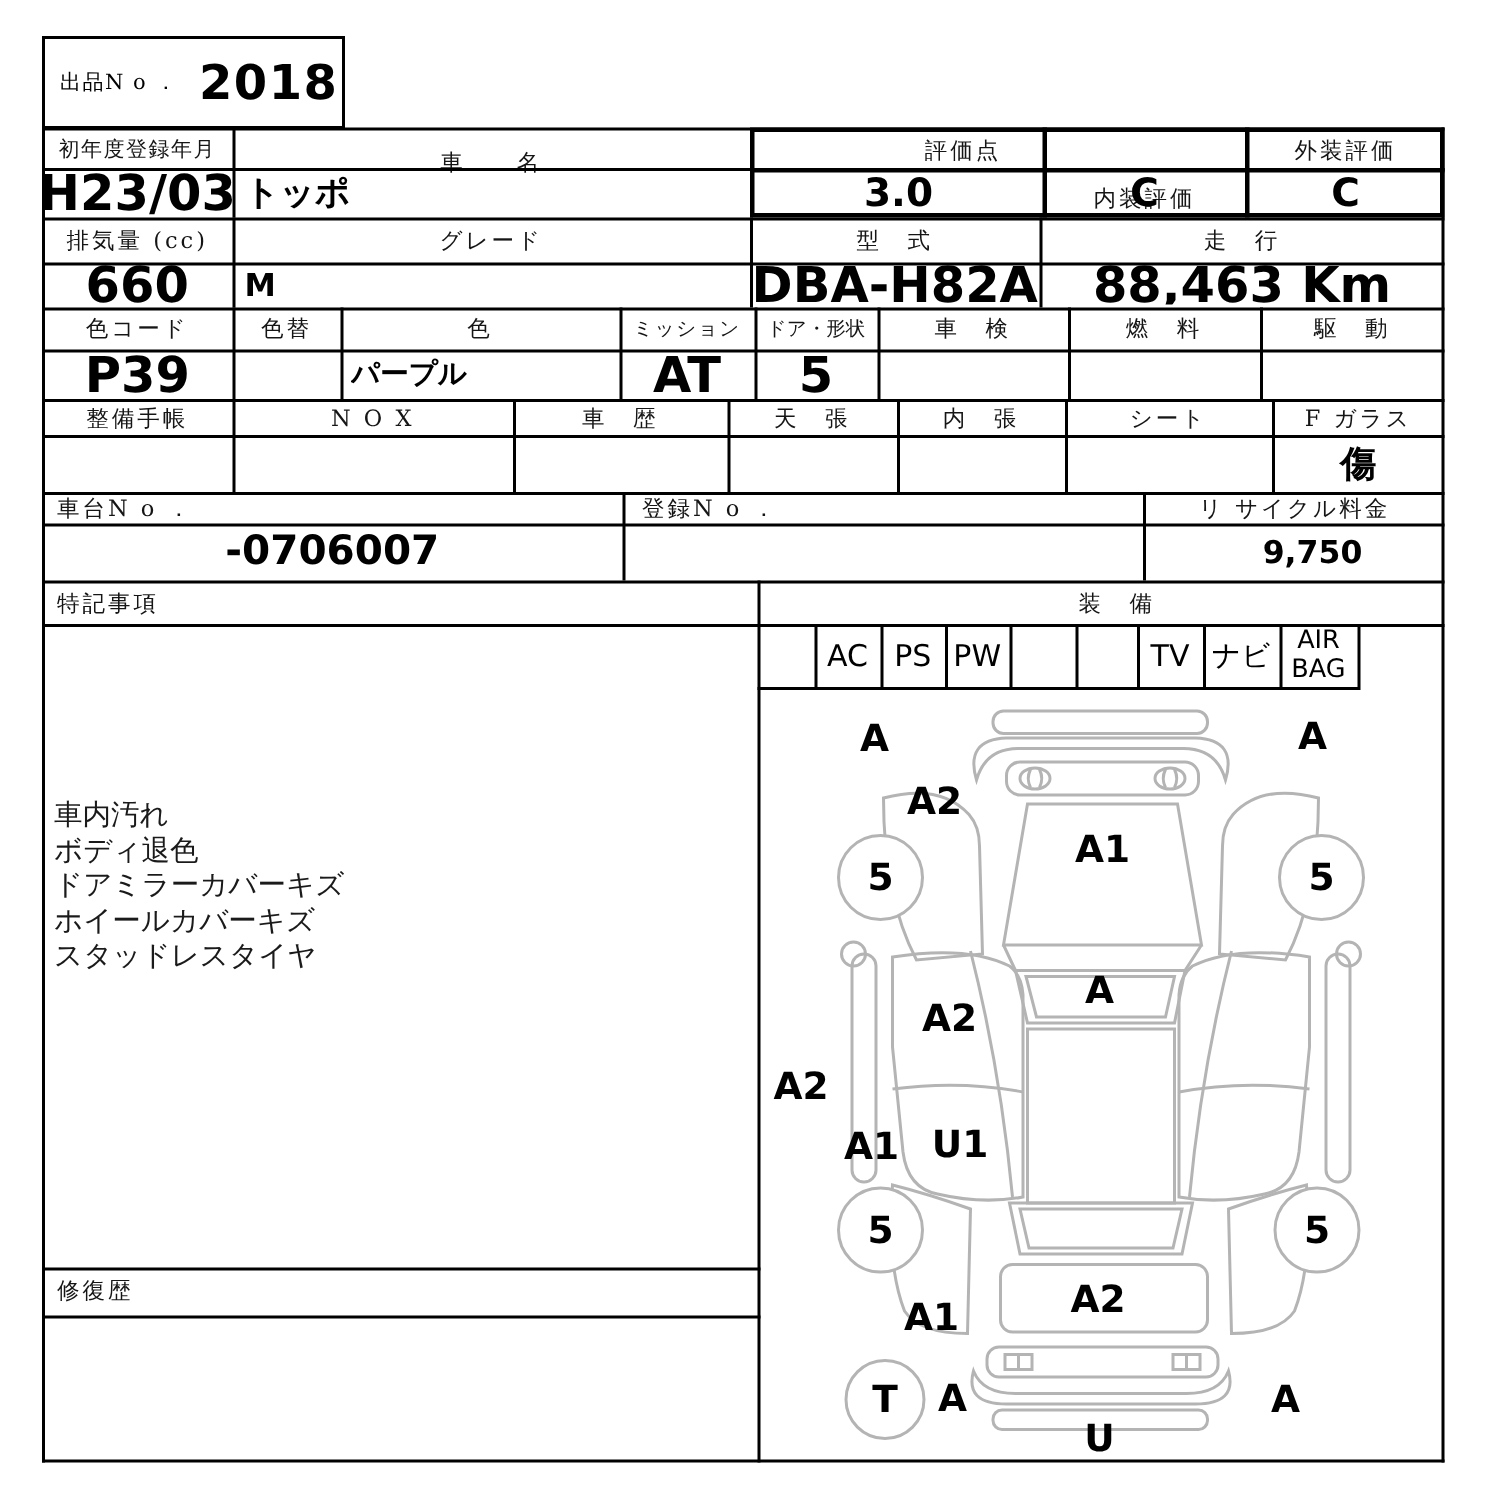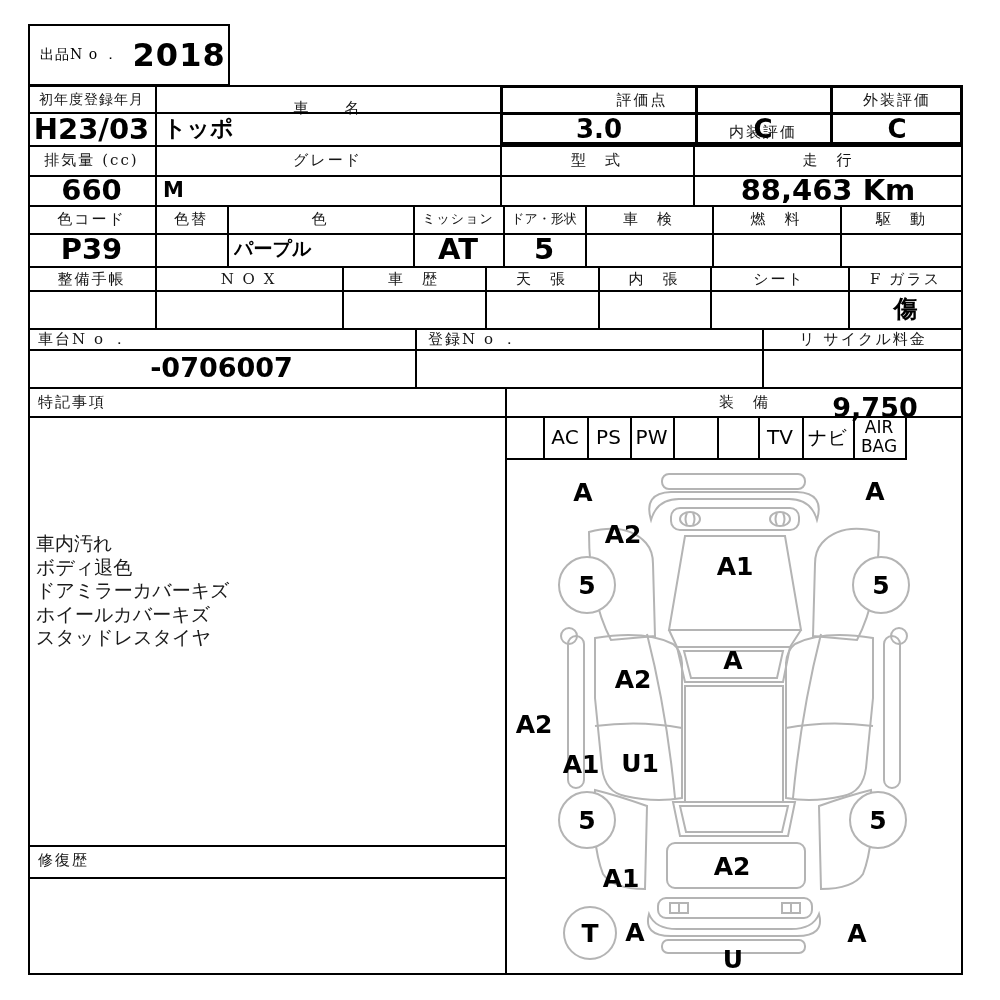--- a/index.html
+++ b/index.html
@@ -2,21 +2,21 @@
 <html><head>
 <meta charset="utf-8">
 <style>
   html,body{margin:0;padding:0;background:#fff;}
   .sheet{position:absolute;top:0;left:0;width:1000px;height:1000px;background:#fff;
          font-family:"DejaVu Sans","Liberation Sans",sans-serif;color:#000;overflow:hidden;}
   .hline,.vline{position:absolute;background:#000;}
   .cell{position:absolute;display:flex;align-items:center;justify-content:center;white-space:nowrap;overflow:hidden;}
   .lbl{font-family:"DejaVu Serif","Liberation Serif",serif;font-size:15px;letter-spacing:2px;color:#151515;}
   .lbl.left{justify-content:flex-start;}
-  .val{font-weight:bold;font-size:29px;}
+  .val{font-weight:bold;font-size:33px;}
   .val.left{justify-content:flex-start;}
   .exhibit-box{position:absolute;left:28px;top:24px;width:198px;height:58px;border:2px solid #000;
                display:flex;align-items:center;}
   .exhibit-label{font-family:"DejaVu Serif","Liberation Serif",serif;font-size:14px;margin-left:10px;letter-spacing:1px;}
   .exhibit-value{font-weight:bold;font-size:32px;margin-left:14px;letter-spacing:1px;}
   .eval-box{position:absolute;border:3px solid #000;box-sizing:border-box;}
   .notes-list{position:absolute;left:36px;top:532px;width:460px;}
   .note-line{font-size:19px;line-height:23.5px;color:#1a1a1a;white-space:nowrap;}
   .equip-cell{position:absolute;top:416px;height:42px;display:flex;align-items:center;justify-content:center;
               font-size:20px;line-height:19px;text-align:center;}
@@ -46,20 +46,21 @@
   <div class="cell lbl" style="left:698px;top:88px;width:130px;height:24px;margin-top:32px;">内装評価</div>
   <div class="cell val" style="left:698px;top:115px;width:130px;height:28px;font-size:26px;">C</div>
   <div class="cell lbl" style="left:833px;top:88px;width:128px;height:24px;">外装評価</div>
   <div class="cell val" style="left:833px;top:115px;width:128px;height:28px;font-size:26px;">C</div>
 
   <div class="cell lbl" style="left:28px;top:147px;width:127px;height:26px;">排気量 (cc)</div>
   <div class="cell val" style="left:28px;top:176px;width:127px;height:27px;">660</div>
   <div class="cell lbl" style="left:155px;top:147px;width:345px;height:26px;">グレード</div>
   <div class="cell val left" style="left:163px;top:176px;width:337px;height:27px;font-size:21px;">M</div>
   <div class="cell lbl" style="left:500px;top:147px;width:193px;height:26px;">型　式</div>
+  <div class="cell val" style="left:500px;top:176px;width:193px;height:27px;">DBA-H82A</div>
   <div class="cell lbl" style="left:693px;top:147px;width:270px;height:26px;">走　行</div>
   <div class="cell val" style="left:693px;top:176px;width:270px;height:27px;">88,463 Km</div>
 
   <div class="cell lbl" style="left:28px;top:207px;width:127px;height:24px;">色コード</div>
   <div class="cell val" style="left:28px;top:235px;width:127px;height:28px;">P39</div>
   <div class="cell lbl" style="left:155px;top:207px;width:72px;height:24px;">色替</div>
   <div class="cell val" style="left:155px;top:235px;width:72px;height:28px;"></div>
   <div class="cell lbl" style="left:227px;top:207px;width:186px;height:24px;">色</div>
   <div class="cell val left" style="left:234px;top:235px;width:179px;height:28px;font-size:19px;">パープル</div>
   <div class="cell lbl" style="left:413px;top:207px;width:90px;height:24px;font-size:13px;letter-spacing:1px;">ミッション</div>
@@ -80,21 +81,21 @@
   <div class="cell lbl" style="left:598px;top:268px;width:112px;height:22px;">内　張</div>
   <div class="cell lbl" style="left:710px;top:268px;width:138px;height:22px;">シート</div>
   <div class="cell lbl" style="left:848px;top:268px;width:115px;height:22px;">F ガラス</div>
   <div class="cell val" style="left:848px;top:292px;width:115px;height:33px;font-size:24px;">傷</div>
 
   <div class="cell lbl left" style="left:38px;top:330px;width:300px;height:19px;">車台N o ．</div>
   <div class="cell val" style="left:28px;top:351px;width:387px;height:33px;font-size:27px;">-0706007</div>
   <div class="cell lbl left" style="left:428px;top:330px;width:300px;height:19px;">登録N o ．</div>
   <div class="cell val" style="left:415px;top:351px;width:347px;height:33px;"></div>
   <div class="cell lbl" style="left:765px;top:330px;width:196px;height:19px;">リ サイクル料金</div>
-  <div class="cell val" style="left:765px;top:351px;width:220px;height:33px;font-size:27px;margin-top:40px;">9,750</div>
+  <div class="cell val" style="left:765px;top:351px;width:220px;height:33px;font-size:21px;">9,750</div>
 
   <div class="cell lbl left" style="left:38px;top:389px;width:300px;height:26px;">特記事項</div>
   <div class="notes-list">
       <div class="note-line">車内汚れ</div>
       <div class="note-line">ボディ退色</div>
       <div class="note-line">ドアミラーカバーキズ</div>
       <div class="note-line">ホイールカバーキズ</div>
       <div class="note-line">スタッドレスタイヤ</div>
     </div>
   <div class="cell lbl left" style="left:38px;top:847px;width:300px;height:26px;">修復歴</div>

